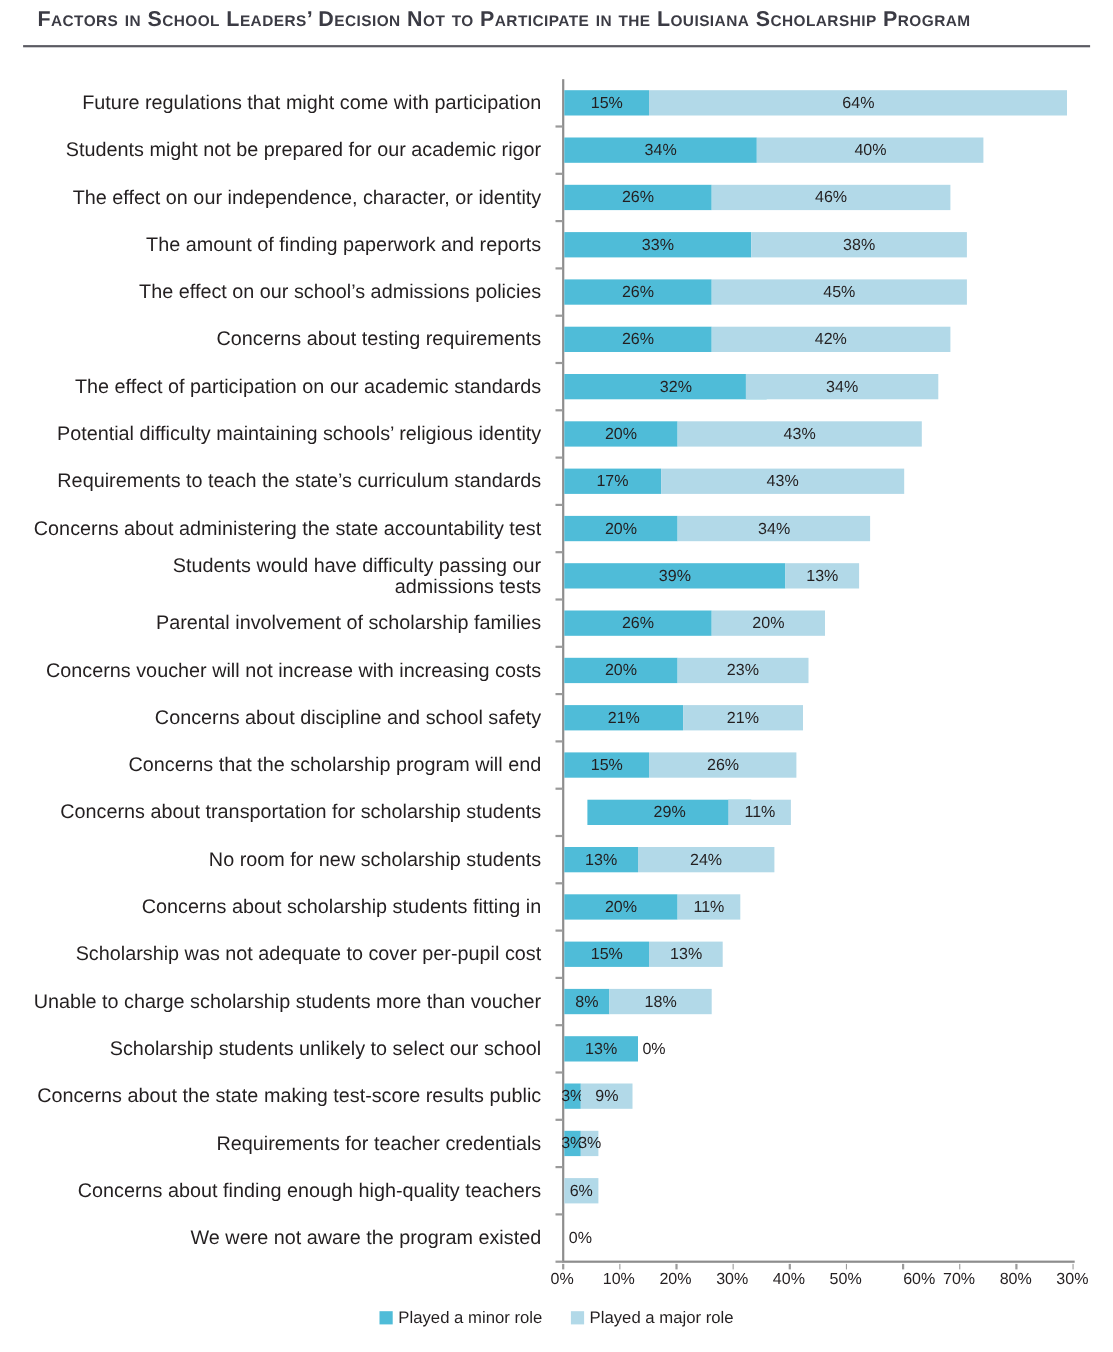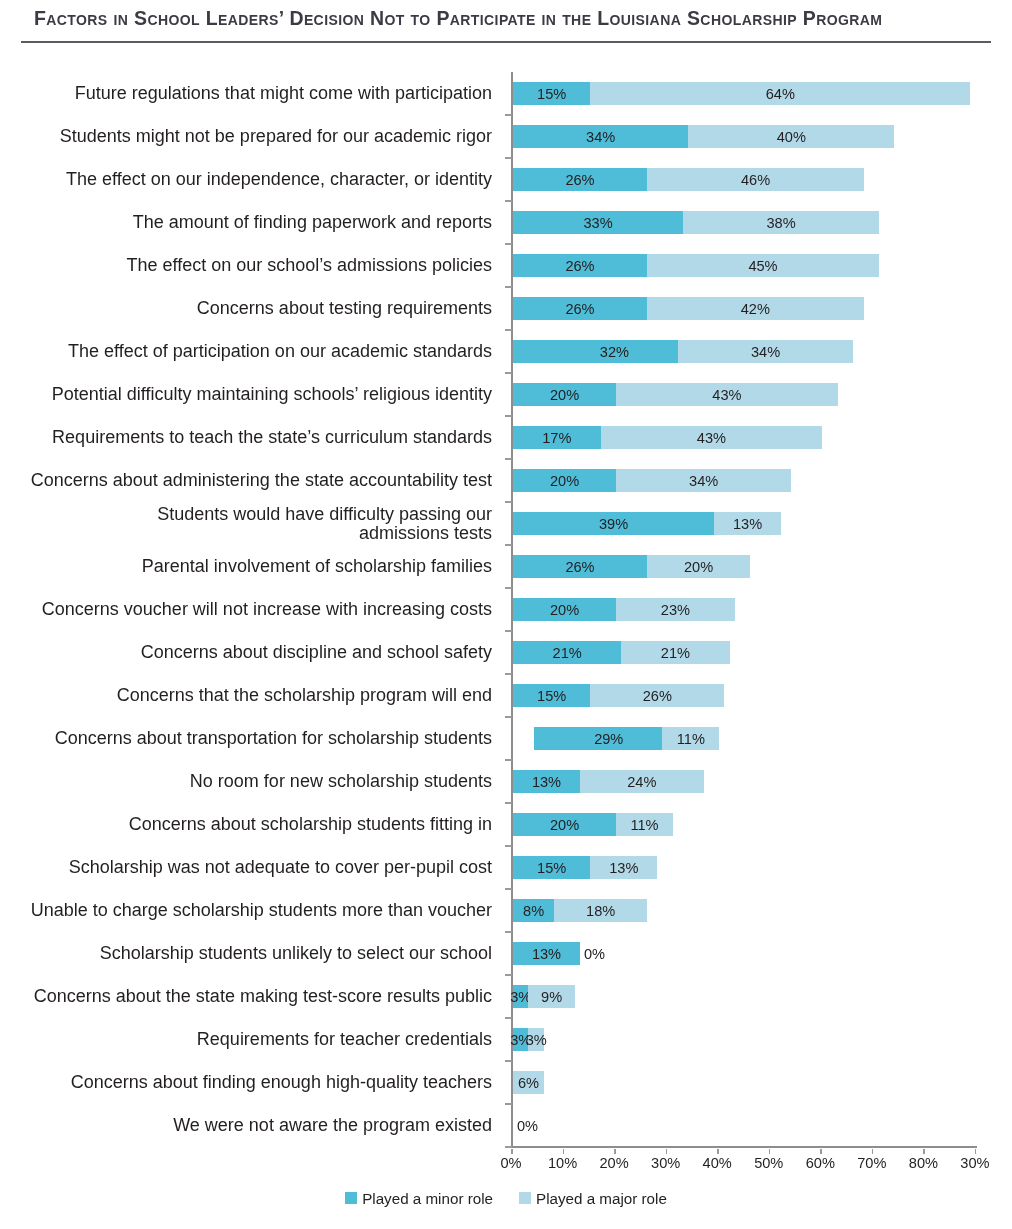--- a/index.html
+++ b/index.html
@@ -557,21 +557,21 @@
       <div class="xtick" style="left: 562.55px;">10%</div>
       <div class="xtickmark" style="left: 614.1px;"></div>
       <div class="xtick" style="left: 614.1px;">20%</div>
       <div class="xtickmark" style="left: 665.65px;"></div>
       <div class="xtick" style="left: 665.65px;">30%</div>
       <div class="xtickmark" style="left: 717.2px;"></div>
       <div class="xtick" style="left: 717.2px;">40%</div>
       <div class="xtickmark" style="left: 768.75px;"></div>
       <div class="xtick" style="left: 768.75px;">50%</div>
       <div class="xtickmark" style="left: 820.3px;"></div>
-      <div class="xtick" style="left: 820.3px;">60%</div>
+      <div class="xtick" style="left: 820.3px; text-align: right;">60%</div>
       <div class="xtickmark" style="left: 871.85px;"></div>
       <div class="xtick" style="left: 871.85px;">70%</div>
       <div class="xtickmark" style="left: 923.4px;"></div>
       <div class="xtick" style="left: 923.4px;">80%</div>
       <div class="xtickmark" style="left: 974.95px;"></div>
       <div class="xtick" style="left: 974.95px;">30%</div>
     </div>
 
   <div class="legend">
     <div class="legend-item">

